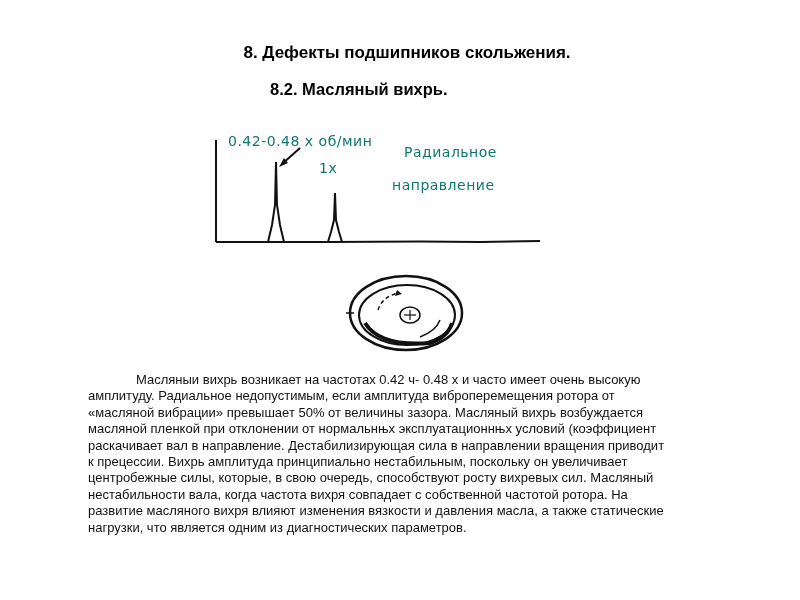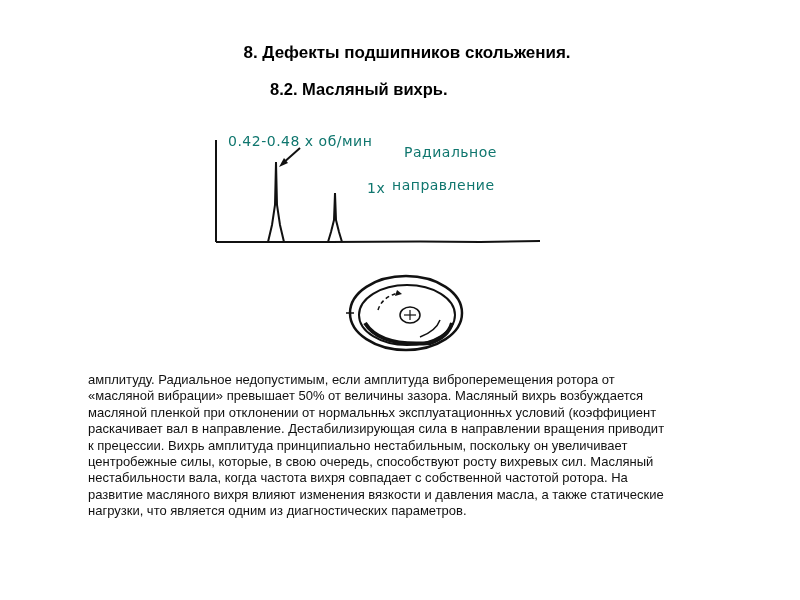--- a/index.html
+++ b/index.html
@@ -3,21 +3,21 @@
 <meta charset="utf-8">
 <style>
   html, body { margin: 0; padding: 0; }
   body { width: 800px; height: 600px; background: #ffffff; position: relative; overflow: hidden; font-family: "Liberation Sans", sans-serif; color: #000; }
   .title { position: absolute; left: 0; width: 800px; text-align: center; font-weight: bold; font-size: 17px; }
   #t1 { top: 43px; left: 7px; }
   #t2 { top: 80px; left: 270px; width: auto; text-align: center; font-size: 16.5px; }
   #spectrum { position: absolute; left: 205px; top: 125px; width: 340px; height: 125px; }
   .chart-label { position: absolute; font-family: "DejaVu Sans", sans-serif; font-size: 14px; color: #0f766e; letter-spacing: 0.5px; }
   #lbl-peak { left: 228px; top: 133px; }
-  #lbl-1x { left: 319px; top: 180px; margin-left: 48px; }
+  #lbl-1x { left: 319px; top: 160px; }
   #lbl-rad1 { left: 392px; top: 144px; margin-left: 12px; }
   #lbl-rad2 { left: 392px; top: 177px; }
   #orbit { position: absolute; left: 340px; top: 265px; width: 130px; height: 95px; }
   .para { position: absolute; left: 88px; top: 372px; width: 680px; font-size: 13px; line-height: 16.4px; color: #111; }
   .para .line { display: block; white-space: nowrap; }
   .para .first { padding-left: 48px; }
 </style>
 </head>
 <body>
 
@@ -50,20 +50,21 @@
   <path d="M38,45 Q42,32 58,28" fill="none" stroke="#111" stroke-width="1.5" stroke-dasharray="4,3"></path>
   <path d="M80,72 Q96,66 100,55" fill="none" stroke="#111" stroke-width="1.5"></path>
   <polygon points="57,25 62,29 55,31" fill="#111"></polygon>
   <ellipse cx="70" cy="50" rx="10" ry="8" fill="none" stroke="#111" stroke-width="1.5"></ellipse>
   <line x1="64" y1="50" x2="76" y2="50" stroke="#111" stroke-width="1.2"></line>
   <line x1="70" y1="45" x2="70" y2="55" stroke="#111" stroke-width="1.2"></line>
   <line x1="6" y1="48" x2="14" y2="48" stroke="#111" stroke-width="1.5"></line>
 </svg>
 
 <div class="para">
+  <span class="line first">Масляныи вихрь возникает на частотах 0.42 ч- 0.48 х и часто имеет очень высокую</span>
   <span class="line">амплитуду. Радиальное недопустимым, если амплитуда виброперемещения ротора от</span>
   <span class="line">«масляной вибрации» превышает 50% от величины зазора. Масляный вихрь возбуждается</span>
   <span class="line">масляной пленкой при отклонении от нормальнњх эксплуатационнњх условий (коэффициент</span>
   <span class="line">раскачивает вал в направление. Дестабилизирующая  сила в направлении вращения приводит</span>
   <span class="line">к прецессии. Вихрь амплитуда принципиально нестабильным, поскольку он увеличивает</span>
   <span class="line">центробежные силы, которые, в свою очередь, способствуют росту вихревых сил. Масляный</span>
   <span class="line">нестабильности вала, когда частота вихря совпадает с собственной частотой ротора. На</span>
   <span class="line">развитие масляного вихря влияют изменения вязкости и давления масла, а также статические</span>
   <span class="line">нагрузки, что является одним из диагностических параметров.</span>
 </div>

